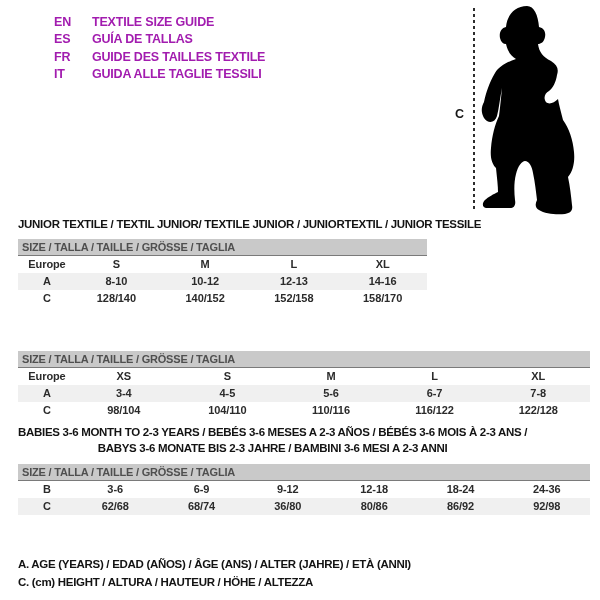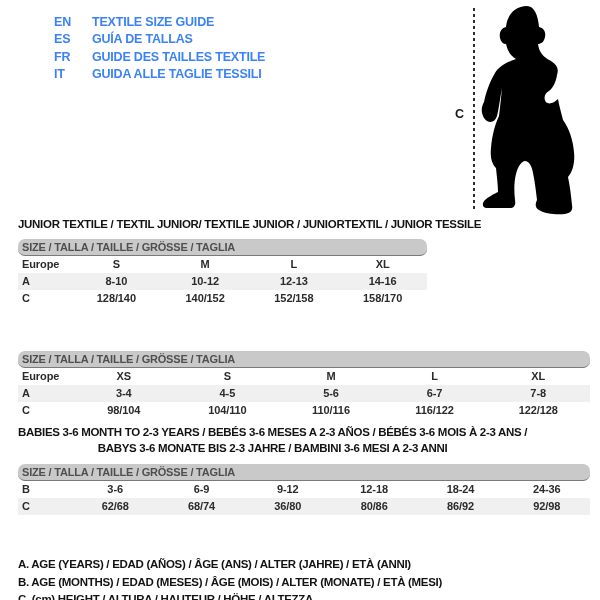--- a/index.html
+++ b/index.html
@@ -2,21 +2,21 @@
 <html><head>
 <meta charset="utf-8">
 <style>
   html,body{margin:0;padding:0;background:#ffffff;}
   .page{position:relative;width:600px;height:600px;background:#ffffff;overflow:hidden;
         font-family:"Liberation Sans",sans-serif;color:#1c1c1c;}
 
   
   .langs{position:absolute;left:22px;top:13px;}
   .lang-row{display:flex;height:17.5px;align-items:center;font-weight:700;
-            font-size:12.5px;letter-spacing:-0.2px;color:#3b82f6;padding-left:32px;}
+            font-size:12.5px;letter-spacing:-0.2px;color:#a21caf;padding-left:32px;}
   .lang-code{width:38px;flex:0 0 38px;}
   .lang-label{white-space:nowrap;}
 
   
   .dash-line{position:absolute;left:473px;top:8px;width:2px;height:204px;
              background:repeating-linear-gradient(#2d2d2d 0 3px,transparent 3px 6px);}
   .c-label{position:absolute;left:455px;top:107px;font-size:12.5px;font-weight:700;color:#161616;}
   .baby{position:absolute;left:470px;top:0;width:130px;height:220px;}
 
   
@@ -26,25 +26,25 @@
   .t2title{top:321px;}
   .t3title{top:424px;line-height:16px;}
   .subscript{font-size:8.5px;position:relative;top:2px;}
 
   
   .stable{position:absolute;left:18px;}
   .t1{top:239px;width:409px;}
   .t2{top:351px;width:572px;}
   .t3{top:464px;width:572px;}
   .size-band{height:16px;line-height:16px;background:#c9c9c9;border-bottom:1px solid #7a7a7a;
-             color:#4f4f4f;font-weight:700;font-size:11px;padding-left:4px;letter-spacing:-0.2px;border-radius:7px;}
+             color:#4f4f4f;font-weight:700;font-size:11px;padding-left:4px;letter-spacing:-0.2px;}
   .trow{display:flex;height:17px;line-height:17px;font-size:11px;font-weight:700;
         color:#2b2b2b;letter-spacing:-0.1px;}
   .trow.shaded{background:#f0f0f0;}
-  .tlabel{flex:0 0 50px;width:50px;padding-left:4px;text-align:left;}
+  .tlabel{flex:0 0 50px;width:50px;padding-left:4px;text-align:center;}
   .tcell{flex:1;text-align:center;}
 
   
   .footnotes{position:absolute;left:18px;top:536px;margin-top:20px;}
   .footnote{height:17.5px;line-height:17.5px;font-weight:700;font-size:11.5px;
             letter-spacing:-0.3px;color:#131313;white-space:nowrap;}
 </style>
 </head>
 <body>
 
@@ -165,17 +165,16 @@
           <div class="tcell">36/80</div>
           <div class="tcell">80/86</div>
           <div class="tcell">86/92</div>
           <div class="tcell">92/98</div>
         </div>
       </div>
   </div>
 
   <div class="footnotes">
     <div class="footnote">A. AGE (YEARS) / EDAD (AÑOS) / ÂGE (ANS) / ALTER (JAHRE) / ETÀ (ANNI)</div>
-    <div class="footnote">B. AGE (MONTHS) / EDAD (MESES) / ÂGE (MOIS) / ALTER (MONATE) / ETÀ (MESI)</div>
     <div class="footnote">C. (cm) HEIGHT / ALTURA / HAUTEUR / HÖHE / ALTEZZA</div>
   </div>
 
 </div>
 
 </body></html>

